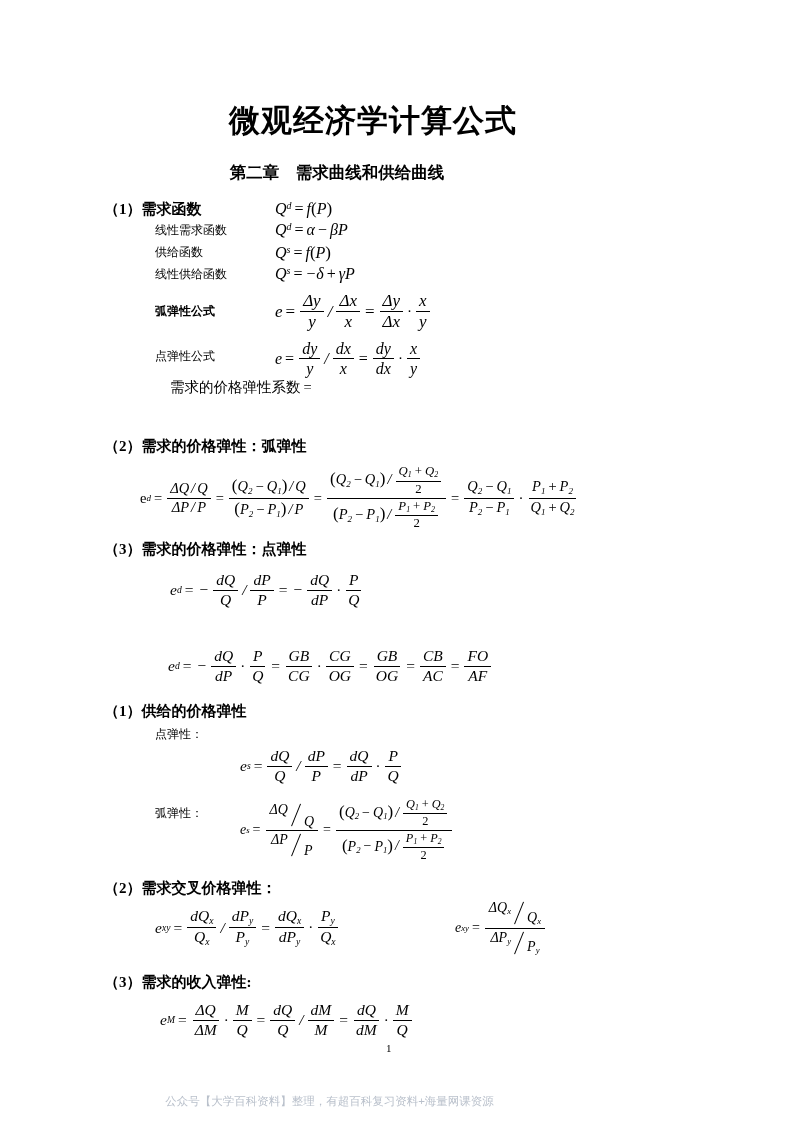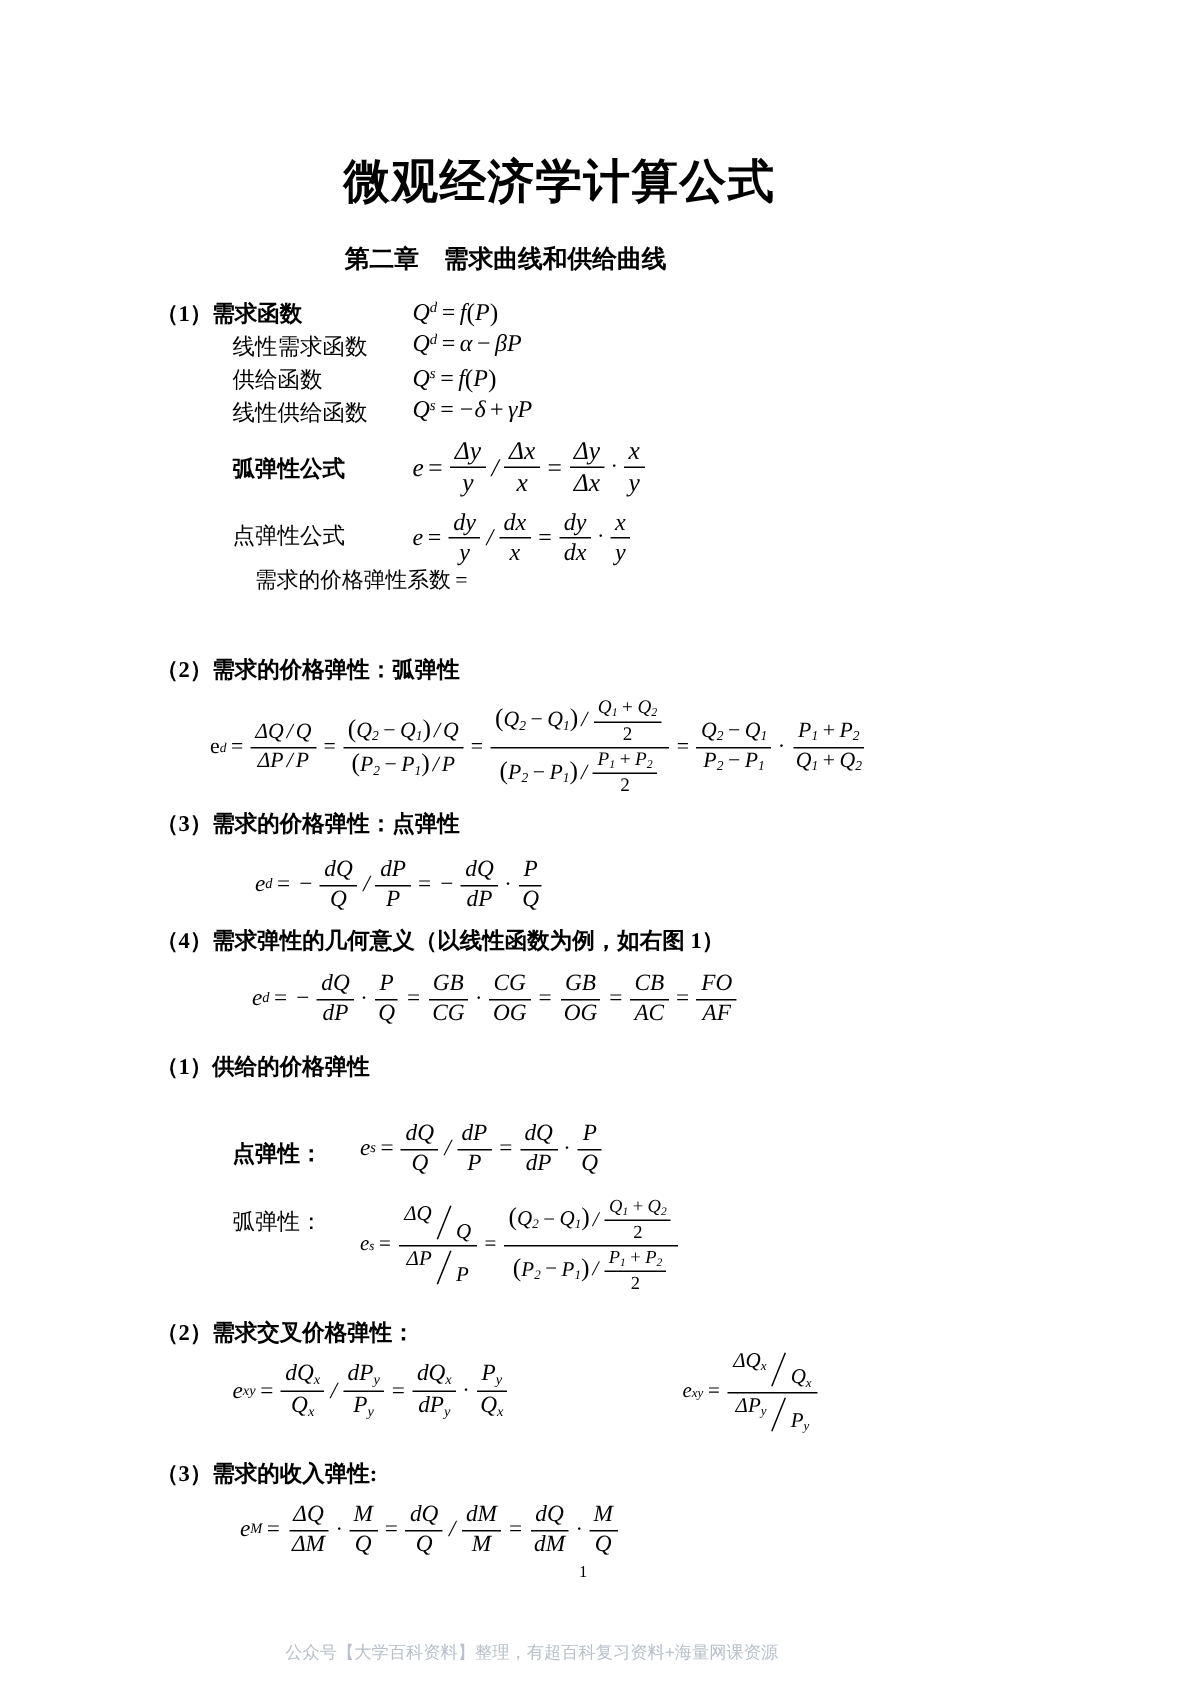--- a/index.html
+++ b/index.html
@@ -47,21 +47,21 @@
     position: absolute;
     left: 104px;
     font-size: 15px;
     font-weight: bold;
     white-space: nowrap;
     text-align: right;
   }
 
   .row-label {
     position: absolute;
-    font-size: 15px;
+    font-size: 12px;
     white-space: nowrap;
     font-weight: normal;
   }
 
   
   .math {
     position: absolute;
     font-family: "Liberation Serif", "DejaVu Serif", serif;
     font-style: italic;
     font-size: 16px;
@@ -168,21 +168,20 @@
   }
   .footer-note {
     position: absolute;
     top: 1094px;
     left: 0;
     width: 659px;
     text-align: center;
     font-size: 11.5px;
     color: #b9c0cb;
     font-family: "Liberation Sans", sans-serif;
-    padding-left: 25px;
   }
 </style>
 </head>
 <body>
 
 <div class="page">
 
   <div class="doc-title">微观经济学计算公式</div>
   <div class="doc-subtitle">第二章　需求曲线和供给曲线</div>
 
@@ -342,21 +341,20 @@
         <span class="num">dQ</span>
         <span class="den">dP</span>
       </span>
     <span class="dot">·</span>
     <span class="frac">
         <span class="num">P</span>
         <span class="den">Q</span>
       </span>
   </div>
 
-  <div class="section-head" style="top:618px;">（4）需求弹性的几何意义（以线性函数为例，如右图 1）</div>
 
   <div class="math" style="top:648px; left:168px; font-size:15.5px;">
     <span>e</span>
       <sub>d</sub>
       <span class="op">=</span>
       <span class="op">−</span>
     <span class="frac">
         <span class="num">dQ</span>
         <span class="den">dP</span>
       </span>
@@ -386,21 +384,21 @@
         <span class="den">AC</span>
       </span>
     <span class="op">=</span>
     <span class="frac">
         <span class="num">FO</span>
         <span class="den">AF</span>
       </span>
   </div>
 
   <div class="section-head" style="top:702px;">（1）供给的价格弹性</div>
-  <div class="row-label" style="top:760px; left:155px;font-weight:bold;">点弹性：</div>
+  <div class="row-label" style="top:726px; left:155px;">点弹性：</div>
 
   <div class="math" style="top:748px; left:240px; font-size:15.5px;">
     <span>e</span>
       <sub>s</sub>
       <span class="op">=</span>
     <span class="frac">
         <span class="num">dQ</span>
         <span class="den">Q</span>
       </span>
     <span class="slash">/</span>

